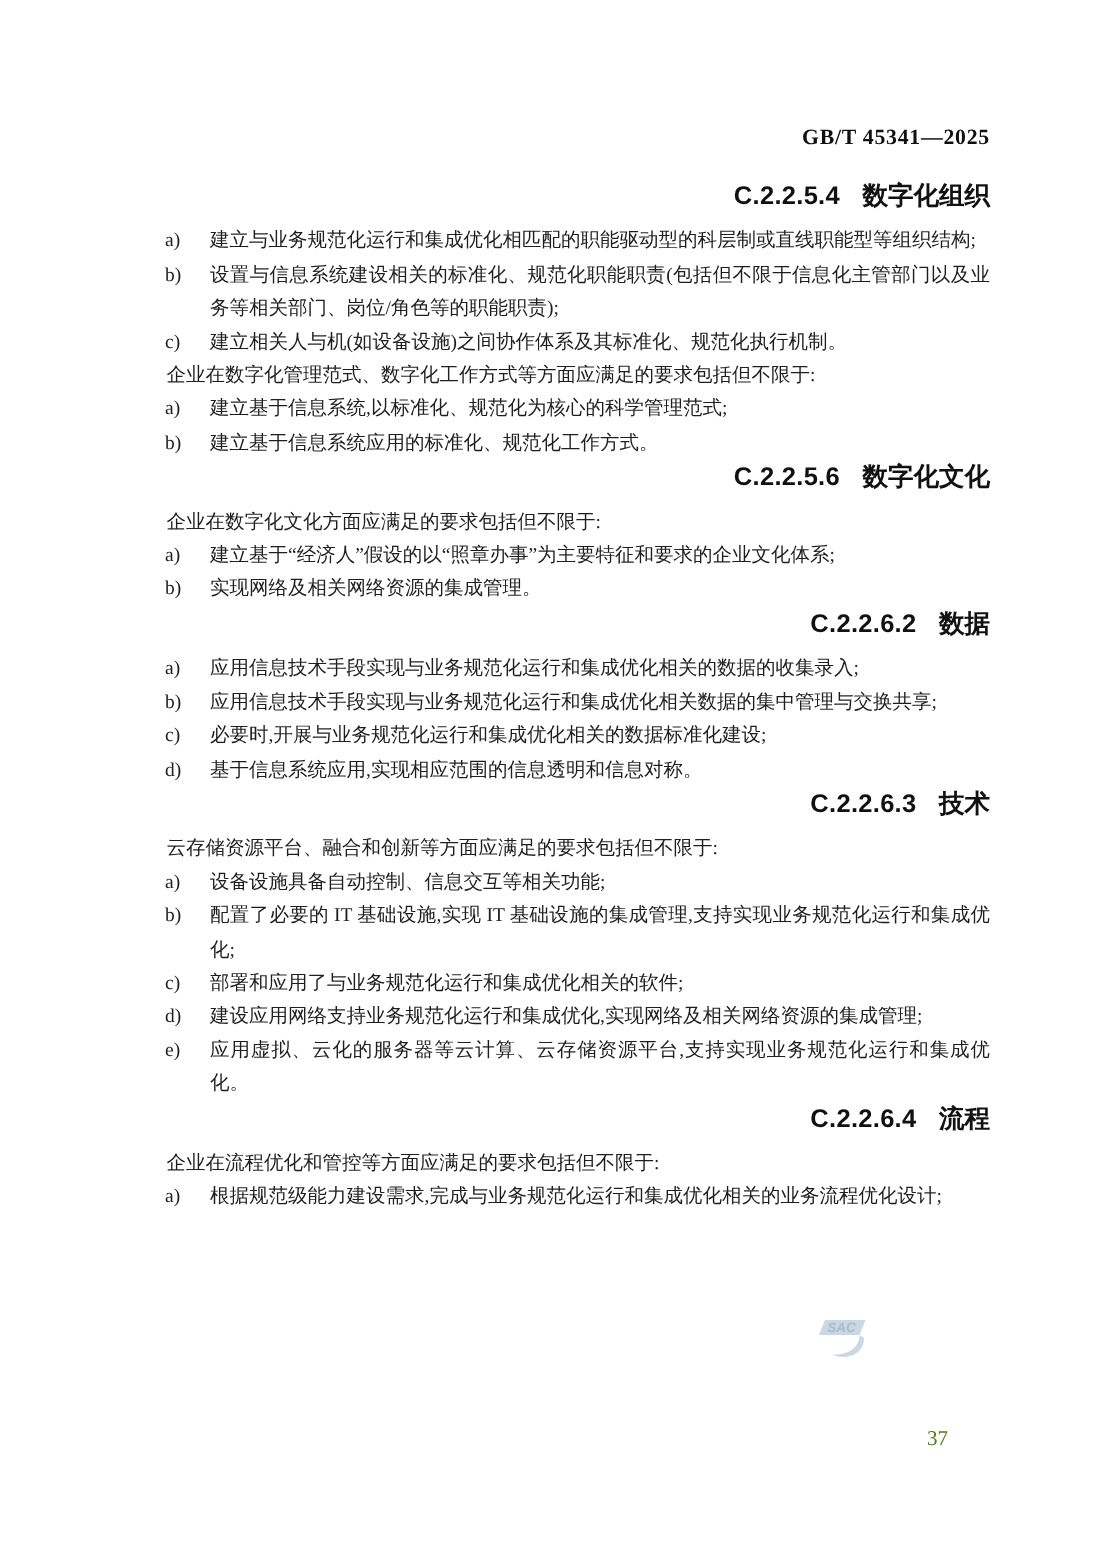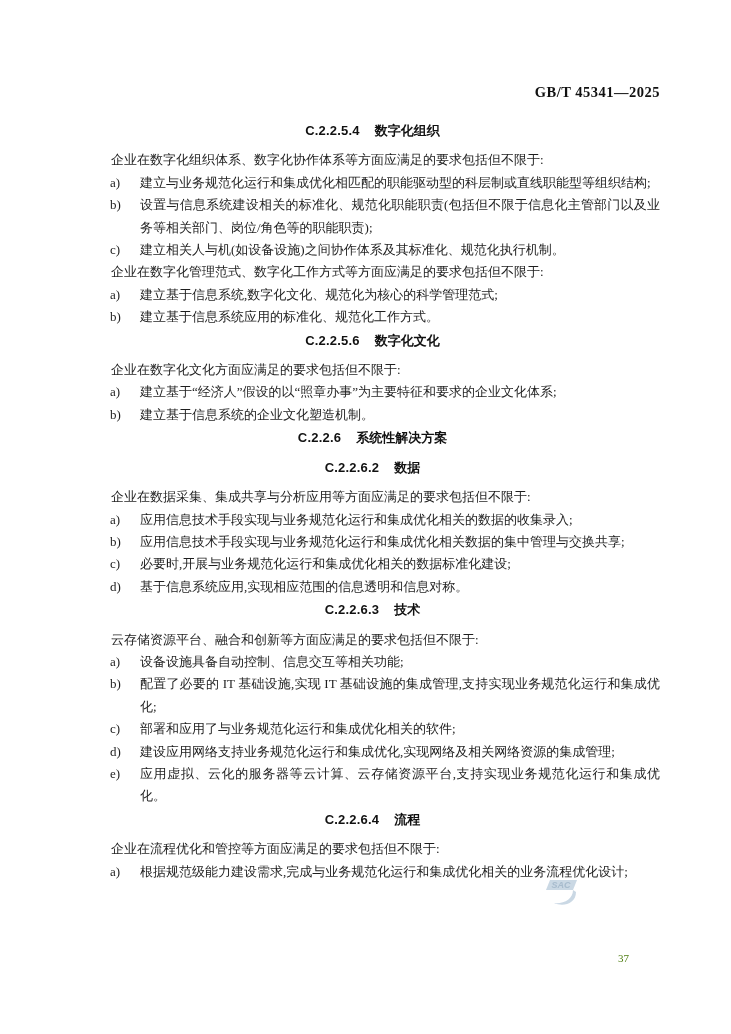--- a/index.html
+++ b/index.html
@@ -28,25 +28,25 @@
     position: absolute;
     top: 119px;
     left: 85px;
     width: 575px;
     font-size: 13px;
     line-height: 22.4px;
     text-align: justify;
   }
   .sec-heading {
     font-family: "Liberation Sans", sans-serif;
-    font-size: 13px;
+    font-size: 17px;
     font-weight: bold;
     line-height: 22.4px;
     margin: 1px 0 7px 0;
-    text-align: center;
+    text-align: right;
     color: #111;
   }
   .sec-num { margin-right: 15px; letter-spacing: 0.2px; }
   .sec-intro {
     text-indent: 26px;
     margin: 0;
   }
   .sec-items { list-style: none; }
   .sec-item { display: flex; padding-left: 25px; }
   .item-label { width: 30px; flex: none; }
@@ -57,39 +57,38 @@
     top: 877px;
     width: 34px;
     height: 30px;
     opacity: 0.75;
     pointer-events: none;
   }
   .page-footer {
     position: absolute;
     left: 618px;
     top: 952px;
-    font-size: 11px;
+    font-size: 14px;
     color: #4d7c0f;
   }
 </style>
 </head>
 <body>
 
 <div class="page">
 
   <div class="doc-header">
     <span>GB/T 45341—2025</span>
   </div>
 
   <div class="content" id="content">
   <section class="doc-section">
     <h3 class="sec-heading">
       <span class="sec-num">C.2.2.5.4</span><span class="sec-title">数字化组织</span>
     </h3>
-    <p class="sec-intro">企业在数字化组织体系、数字化协作体系等方面应满足的要求包括但不限于:</p>
     <ol class="sec-items">
   <li class="sec-item">
     <span class="item-label">a)</span>
     <span class="item-text">建立与业务规范化运行和集成优化相匹配的职能驱动型的科层制或直线职能型等组织结构;</span>
   </li>
 
   <li class="sec-item">
     <span class="item-label">b)</span>
     <span class="item-text">设置与信息系统建设相关的标准化、规范化职能职责(包括但不限于信息化主管部门以及业务等相关部门、岗位/角色等的职能职责);</span>
   </li>
@@ -99,21 +98,21 @@
     <span class="item-text">建立相关人与机(如设备设施)之间协作体系及其标准化、规范化执行机制。</span>
   </li>
 </ol>
   </section>
 
   <section class="doc-section">
     <p class="sec-intro">企业在数字化管理范式、数字化工作方式等方面应满足的要求包括但不限于:</p>
     <ol class="sec-items">
   <li class="sec-item">
     <span class="item-label">a)</span>
-    <span class="item-text">建立基于信息系统,数字化文化、规范化为核心的科学管理范式;</span>
+    <span class="item-text">建立基于信息系统,以标准化、规范化为核心的科学管理范式;</span>
   </li>
 
   <li class="sec-item">
     <span class="item-label">b)</span>
     <span class="item-text">建立基于信息系统应用的标准化、规范化工作方式。</span>
   </li>
 </ol>
   </section>
 
   <section class="doc-section">
@@ -122,38 +121,31 @@
     </h3>
     <p class="sec-intro">企业在数字化文化方面应满足的要求包括但不限于:</p>
     <ol class="sec-items">
   <li class="sec-item">
     <span class="item-label">a)</span>
     <span class="item-text">建立基于“经济人”假设的以“照章办事”为主要特征和要求的企业文化体系;</span>
   </li>
 
   <li class="sec-item">
     <span class="item-label">b)</span>
-    <span class="item-text">建立基于信息系统的企业文化塑造机制。</span>
-  </li>
-</ol>
-  </section>
-
-  <section class="doc-section">
-    <h3 class="sec-heading">
-      <span class="sec-num">C.2.2.6</span><span class="sec-title">系统性解决方案</span>
-    </h3>
-
-  </section>
+    <span class="item-text">实现网络及相关网络资源的集成管理。</span>
+  </li>
+</ol>
+  </section>
+
 
 
   <section class="doc-section">
     <h3 class="sec-heading">
       <span class="sec-num">C.2.2.6.2</span><span class="sec-title">数据</span>
     </h3>
-    <p class="sec-intro">企业在数据采集、集成共享与分析应用等方面应满足的要求包括但不限于:</p>
     <ol class="sec-items">
   <li class="sec-item">
     <span class="item-label">a)</span>
     <span class="item-text">应用信息技术手段实现与业务规范化运行和集成优化相关的数据的收集录入;</span>
   </li>
 
   <li class="sec-item">
     <span class="item-label">b)</span>
     <span class="item-text">应用信息技术手段实现与业务规范化运行和集成优化相关数据的集中管理与交换共享;</span>
   </li>

